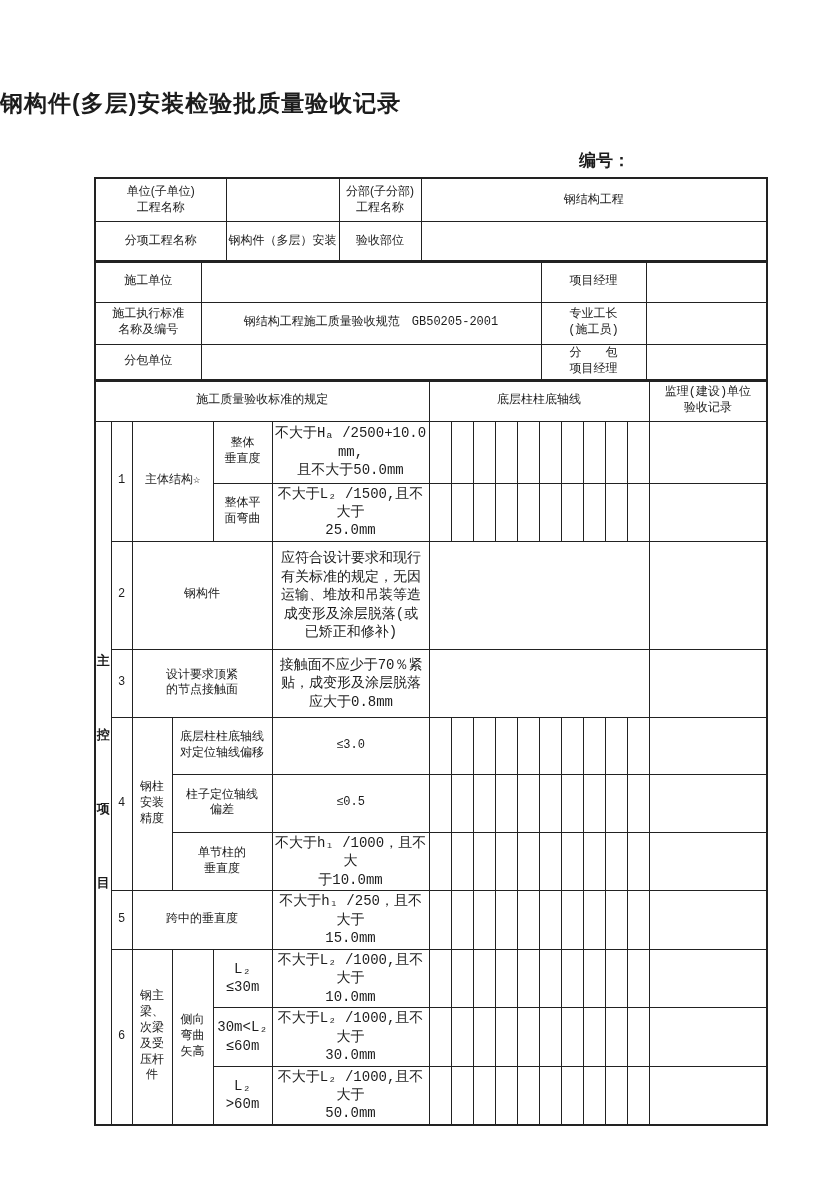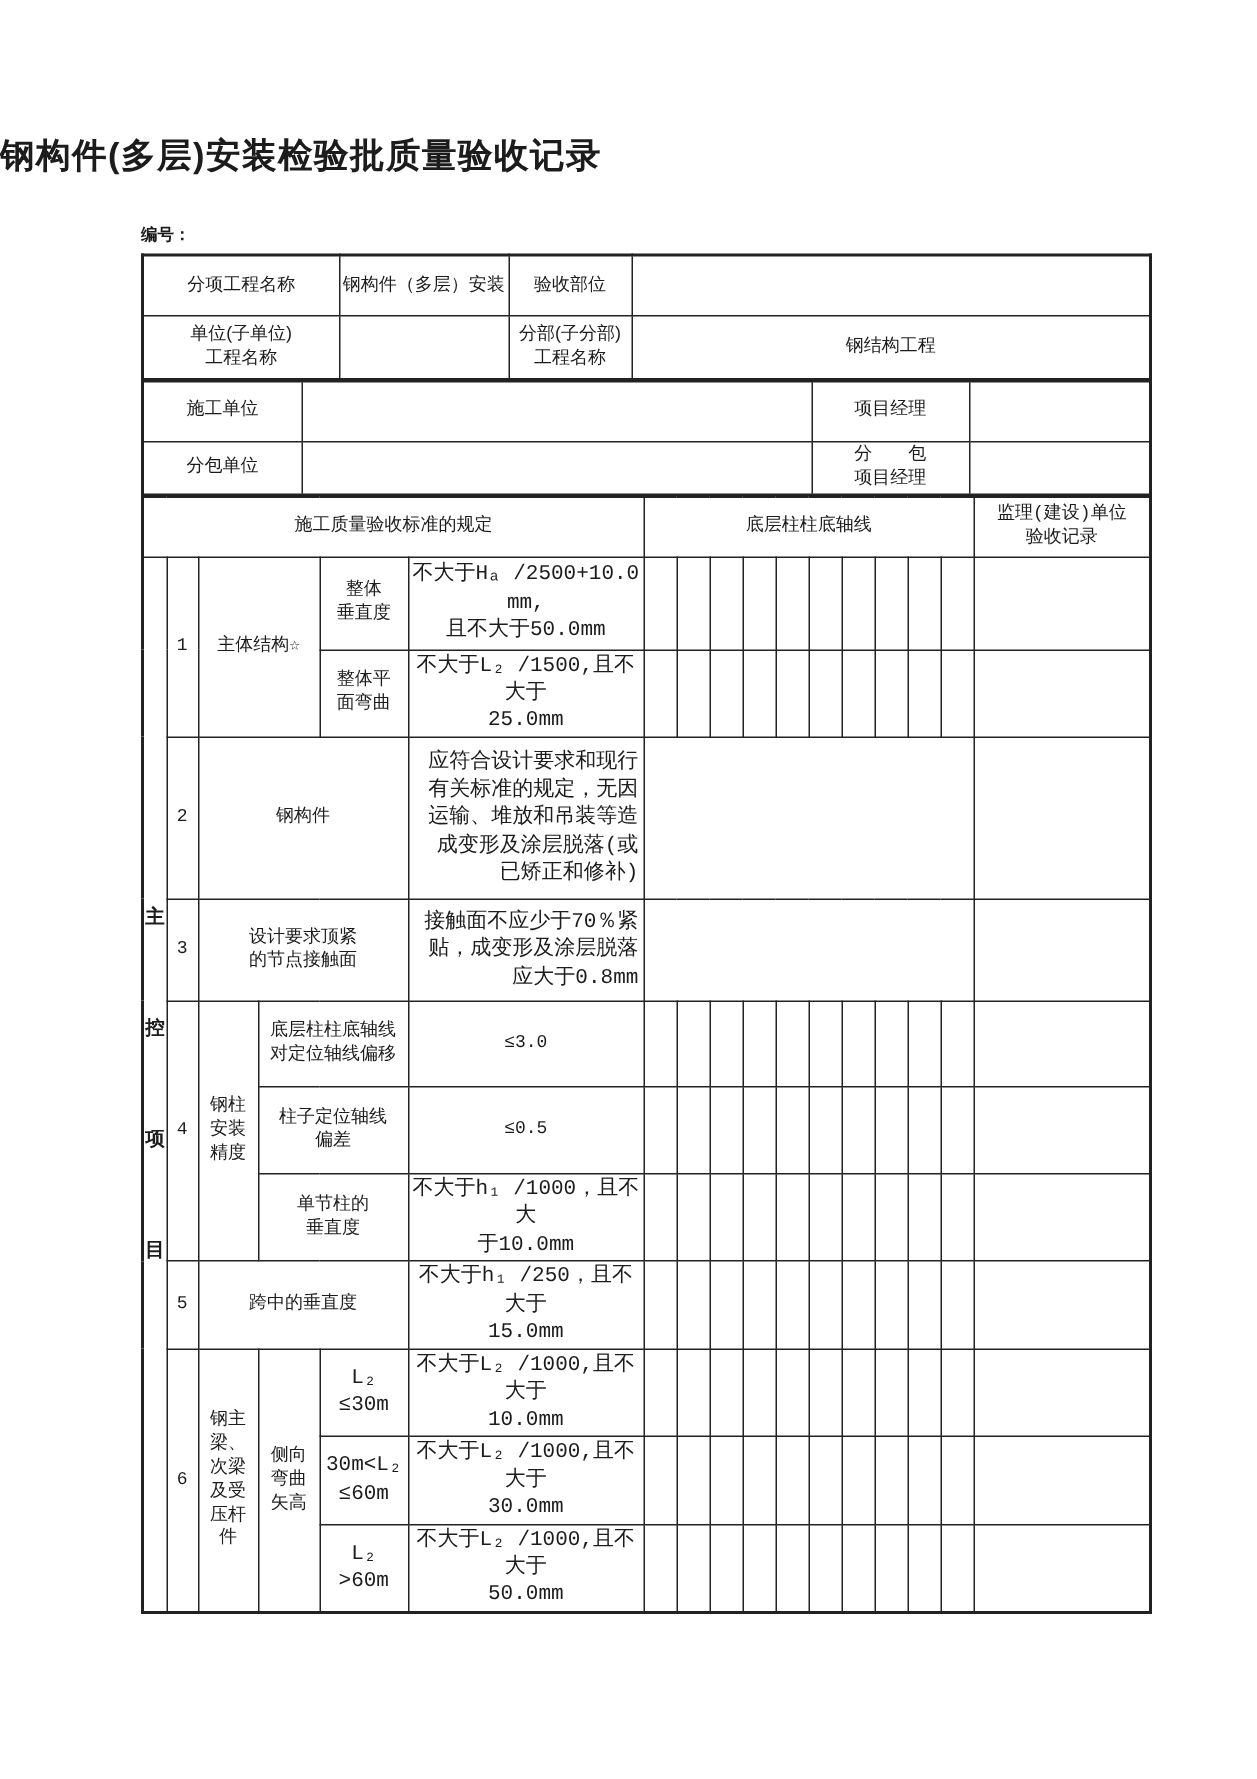--- a/index.html
+++ b/index.html
@@ -1,74 +1,82 @@
 <!DOCTYPE html>
 <html><head>
 <meta charset="utf-8">
 <style>
   html,body{margin:0;padding:0;background:#fff;}
   body{width:838px;height:1186px;color:#1c1c1c;
        font-family:"Liberation Sans","DejaVu Sans",sans-serif;}
   .title{margin:88px 0 0 0;text-align:left;font-size:23px;font-weight:bold;letter-spacing:1px;}
-  .no-line{width:672px;margin:30px 0 5px 94px;text-align:left;padding-right:136px;
-           box-sizing:border-box;font-size:11px;font-weight:bold;}
+  .no-line{width:672px;margin:30px 0 5px 94px;text-align:right;padding-right:136px;
+           box-sizing:border-box;font-size:17px;font-weight:bold;}
   table{border-collapse:collapse;table-layout:fixed;width:672px;margin-left:94px;}
   table+table{margin-top:-1px;font-family:Liberation Mono, monospace;}
   table{border:2px solid #222;}
   td,th{border:1px solid #222;padding:1px 2px;text-align:center;vertical-align:middle;
         font-size:12px;line-height:1.32;font-weight:normal;overflow:hidden;word-break:break-all;}
   .pre{white-space:pre-line;}
-  .just{text-align:right;padding-left:4px;padding-right:3px;}
+  .just{text-align:center;padding-left:4px;padding-right:3px;}
   .side{font-size:13px;line-height:74px;padding:0;font-weight:bold;}
   .chk,.chkm{padding:0;}
   .small{font-size:14px;}
 </style>
 </head>
 <body>
 
 <div class="title">钢构件(多层)安装检验批质量验收记录</div>
 <div class="no-line">编号：</div>
 
 <table>
   <colgroup>
       <col style="width:131px">
       <col style="width:113px">
       <col style="width:82px">
       <col style="width:346px">
     </colgroup>
   <tbody>
-      <tr style="height:40px">
+      <tr style="height:43px">
+    <td class="pre">单位(子单位)
+工程名称</td>
+    <td></td>
+    <td class="pre">分部(子分部)
+工程名称</td>
+    <td>钢结构工程</td>
+  </tr>
+  <tr style="height:40px">
     <td>分项工程名称</td>
     <td>钢构件（多层）安装</td>
     <td>验收部位</td>
     <td></td>
-  </tr>
-  <tr style="height:43px">
-    <td class="pre">单位(子单位)
-工程名称</td>
-    <td></td>
-    <td class="pre">分部(子分部)
-工程名称</td>
-    <td>钢结构工程</td>
   </tr>
 </tbody>
   </table>
 
 <table>
   <colgroup>
       <col style="width:106px">
       <col style="width:340px">
       <col style="width:105px">
       <col style="width:121px">
     </colgroup>
   <tbody>
       <tr style="height:40px">
     <td>施工单位</td>
     <td></td>
     <td>项目经理</td>
+    <td></td>
+  </tr>
+  <tr style="height:42px">
+    <td class="pre">施工执行标准
+名称及编号</td>
+    <td>钢结构工程施工质量验收规范　GB50205-2001</td>
+    <td class="pre">专业工长
+(施工员)</td>
     <td></td>
   </tr>
   <tr style="height:36px">
     <td>分包单位</td>
     <td></td>
     <td class="pre">分　　包
 项目经理</td>
     <td></td>
   </tr>
 </tbody>

